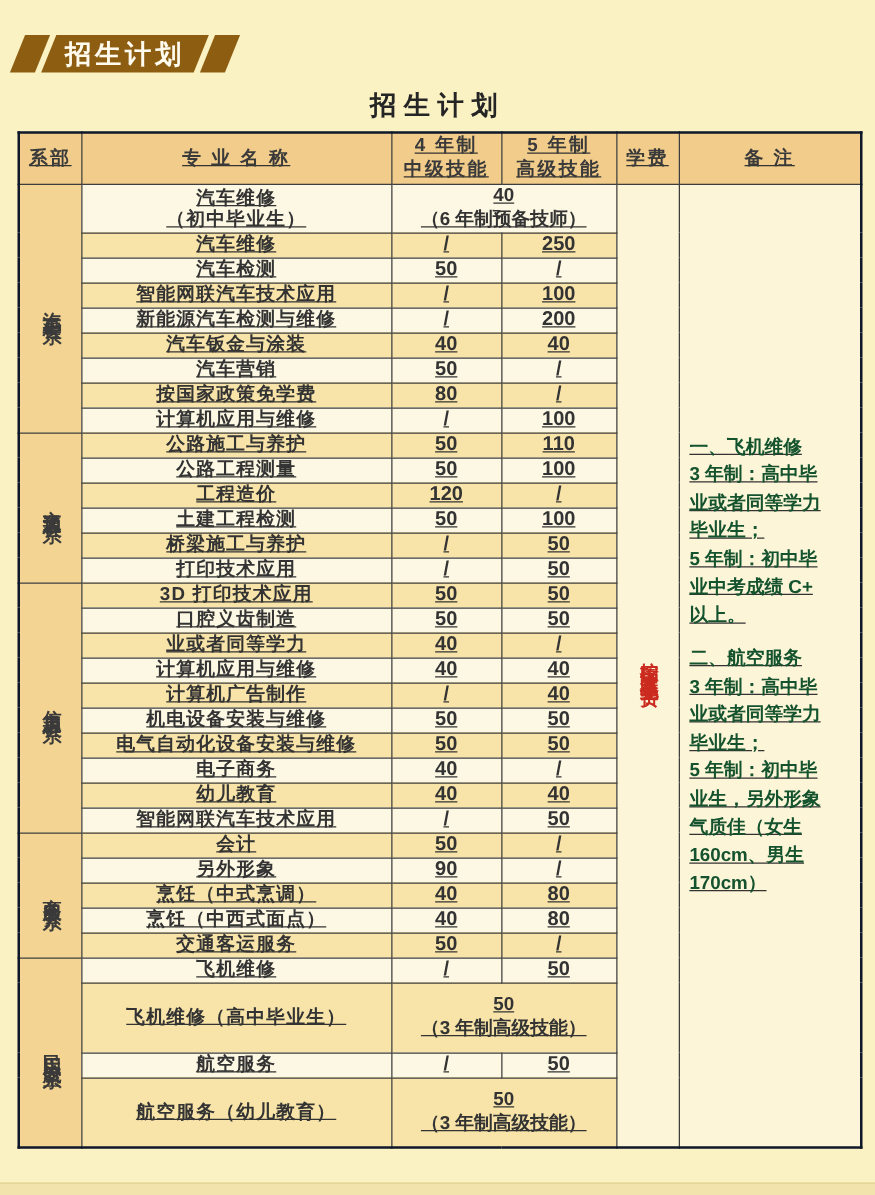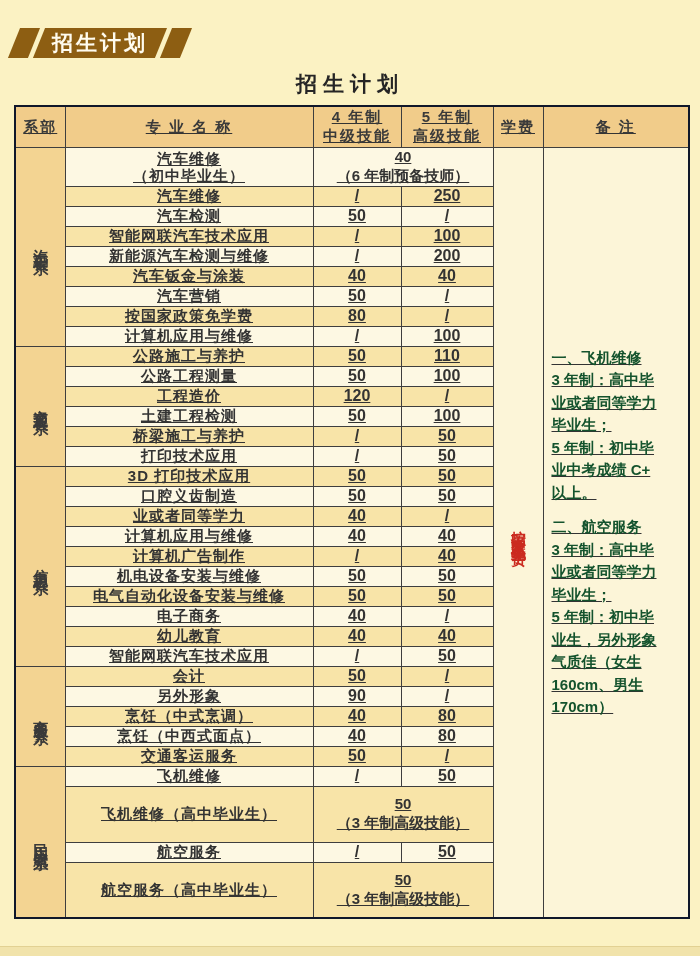--- a/index.html
+++ b/index.html
@@ -309,20 +309,20 @@
         <td class="major-cell">飞机维修（高中毕业生）</td>
         <td class="merged-cell count-cell" colspan="2">50
 （3 年制高级技能）</td>
       </tr>
       <tr class="cream">
         <td class="major-cell">航空服务</td>
         <td class="count-cell">/</td>
         <td class="count-cell">50</td>
       </tr>
       <tr class="tan tall-lg">
-        <td class="major-cell">航空服务（高中毕业生）</td>
+        <td class="major-cell">航空服务（幼儿教育）</td>
         <td class="merged-cell count-cell" colspan="2">50
 （3 年制高级技能）</td>
       </tr>
     </tbody>
 </table>
 
 <div class="bottom-strip"></div>
 
 </body></html>

